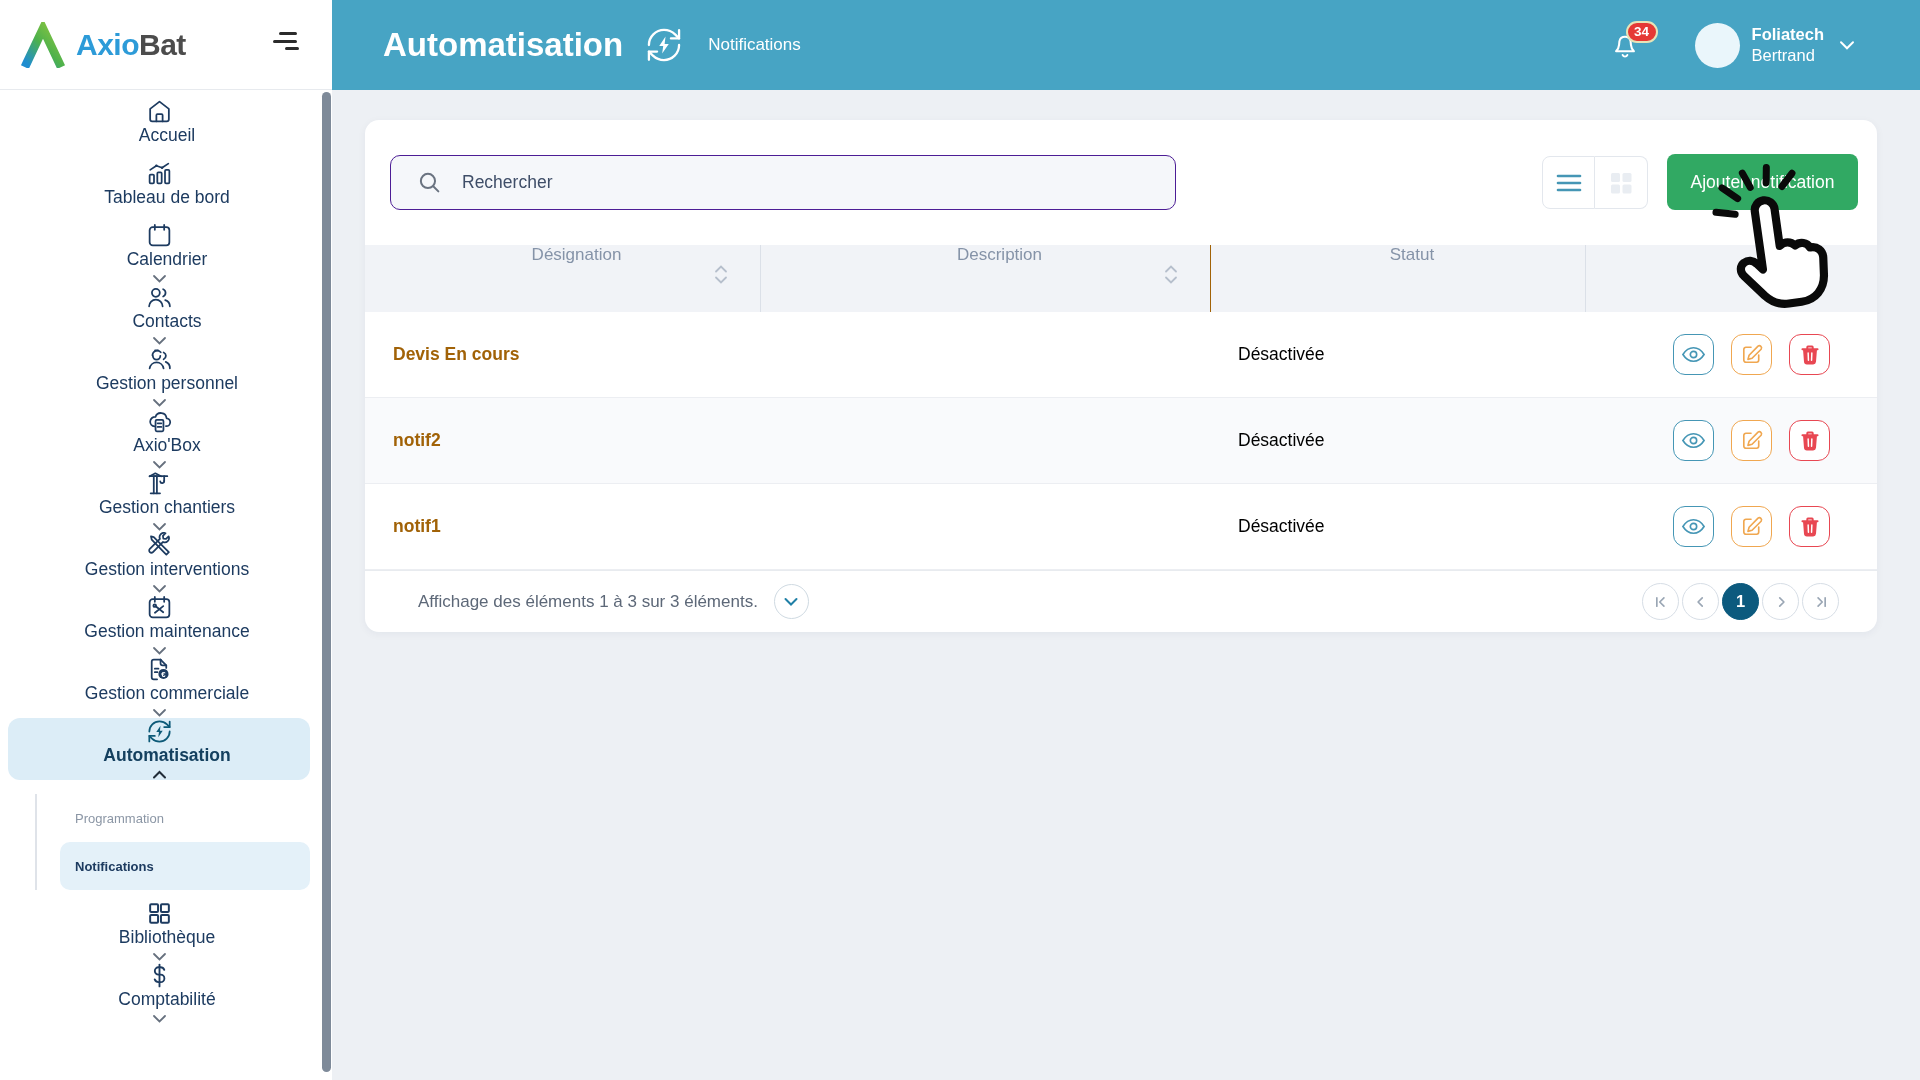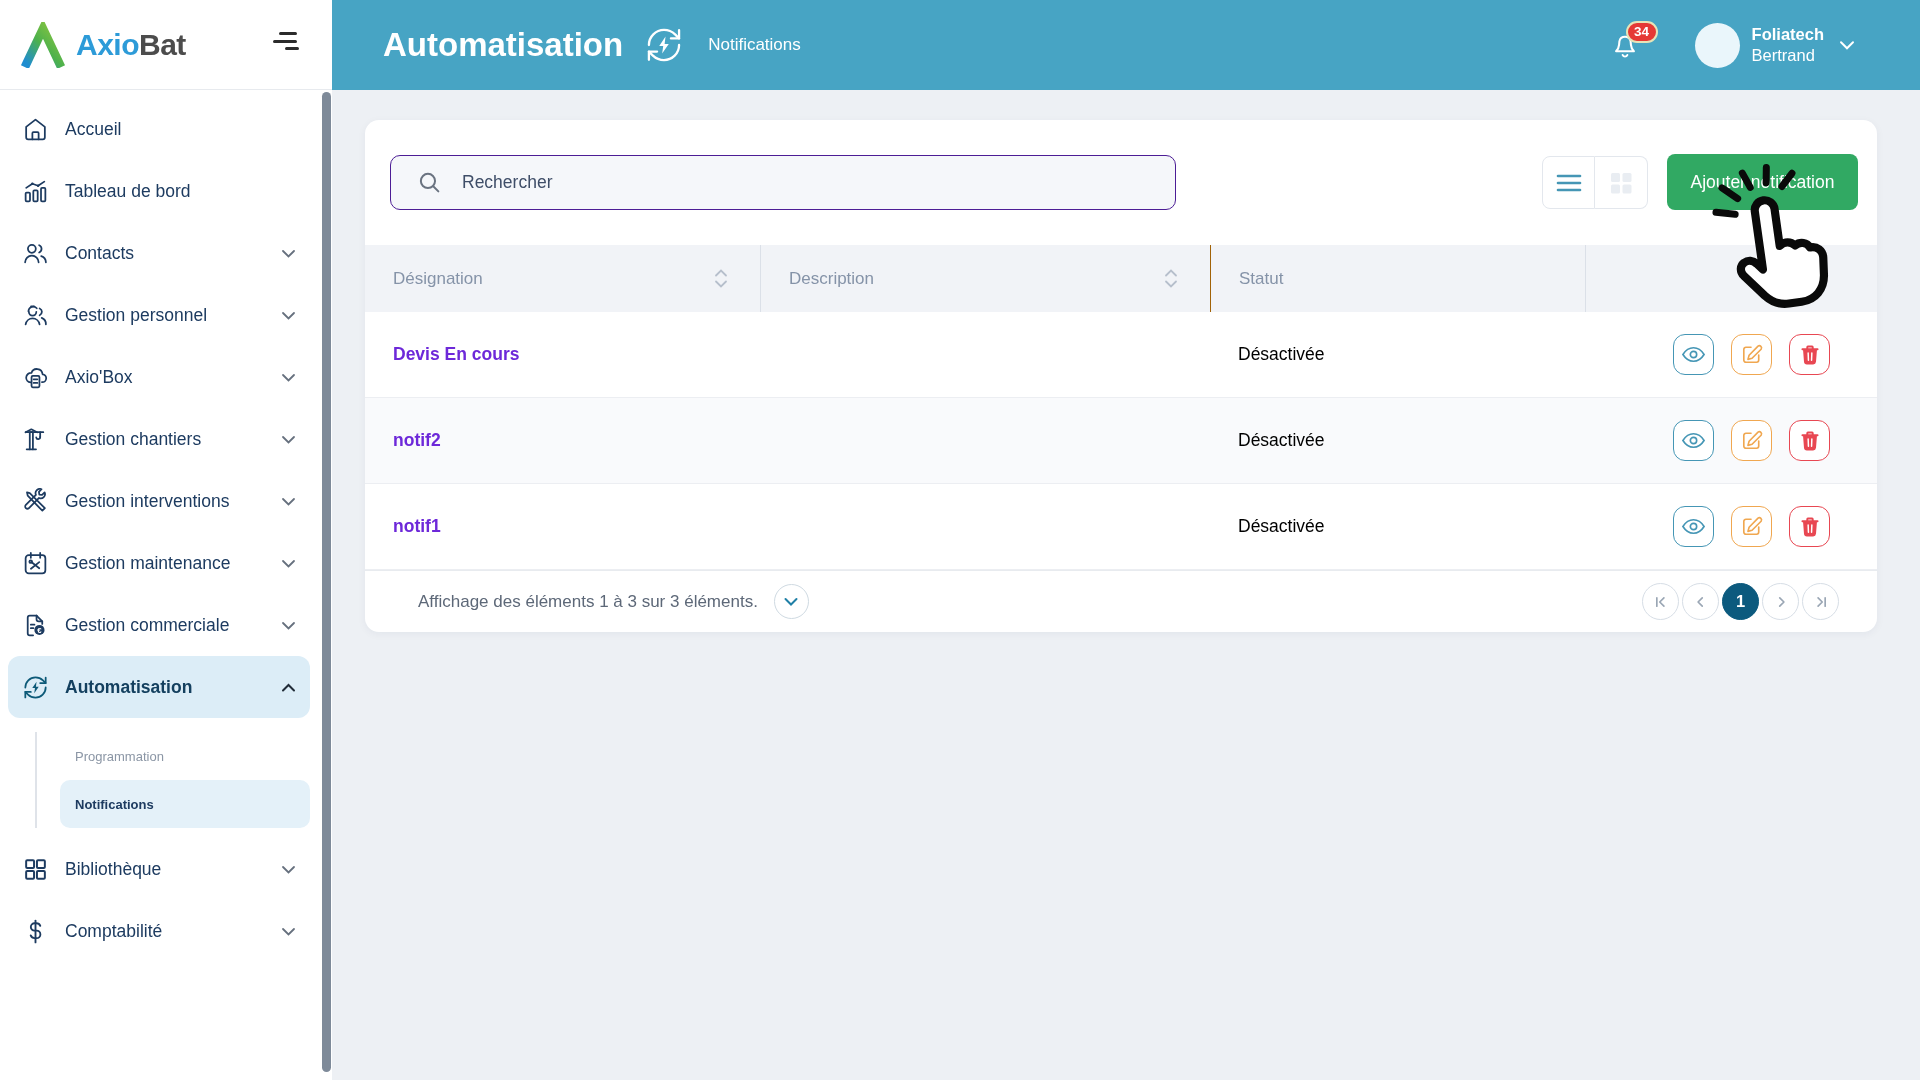--- a/index.html
+++ b/index.html
@@ -20,21 +20,21 @@
   .logo-text { font-size:30px; font-weight:bold; letter-spacing:-0.5px; }
   .logo-text .axio { color:#2d9bd8; }
   .logo-text .bat { color:#4c4c4c; }
   .hamburger { position:absolute; right:33px; top:32px; width:26px; height:19px; cursor:pointer; }
   .hamburger span { position:absolute; height:3.2px; background:#2b2b2b; border-radius:2px; }
   .hamburger span:nth-child(1){ left:6px; right:2px; top:0; }
   .hamburger span:nth-child(2){ left:0; right:2px; top:7.5px; }
   .hamburger span:nth-child(3){ left:12px; right:0; top:15px; }
 
   .nav { padding:8px 22px 0 8px; }
-  .nav-item { height:62px; display:flex; align-items:center; padding:0 14px; border-radius:12px; cursor:pointer; }
+  .nav-item { height:62px; display:flex; align-items:center; padding:0 14px; border-radius:12px; cursor:pointer;flex-direction:column; }
   .nav-item .ni-icon { width:27px; flex:0 0 27px; }
   .nav-item .ni-label { margin-left:16px; font-size:17.5px; font-weight:500; color:#1d3b60; white-space:nowrap; }
   .nav-item .ni-spacer { flex:1; }
   .nav-item.active { background:#dcedf7; }
   .nav-item.active .ni-label { font-weight:bold; color:#14405f; }
 
   .submenu { margin:14px 0 10px 27px; border-left:2px solid #dfe3e9; }
   .submenu-item { height:48px; margin-left:23px; display:flex; align-items:center; padding-left:15px; border-radius:10px; font-size:13px; font-weight:500; color:#8b96a5; cursor:pointer; }
   .submenu-item.active { background:#e4f1f9; color:#1d3b60; font-weight:bold; }
 
@@ -63,33 +63,33 @@
 
   .view-toggle { position:absolute; left:1177px; top:36px; display:flex; }
   .vt-btn { width:53px; height:53px; background:#fff; border:1px solid #e3e7ed; display:flex; align-items:center; justify-content:center; cursor:pointer; }
   .vt-btn.left { border-radius:8px 0 0 8px; }
   .vt-btn.right { border-radius:0 8px 8px 0; border-left:none; }
 
   .add-btn { position:absolute; left:1302px; top:34px; width:191px; height:56px; background:#31a963; border:none; border-radius:8px; color:#fff; font-family:"Liberation Sans",sans-serif; font-size:17.5px; font-weight:500; cursor:pointer; }
 
   
   .thead { position:absolute; left:0; top:125px; width:1512px; height:67px; background:#f1f3f7; display:flex; }
-  .th { display:flex; align-items:center; padding-left:28px; font-size:17px; font-weight:500; color:#8593a8; }
+  .th { display:flex; align-items:center; padding-left:28px; font-size:17px; font-weight:500; color:#8593a8;flex-direction:column; }
   .th.c1 { width:395px; }
   .th.c2 { width:450px; border-left:1px solid #dbe0e8; }
   .th.c3 { width:375px; border-left:1px solid #a16207; }
   .th.c4 { width:292px; border-left:1px solid #dbe0e8; }
   .sort { margin-left:auto; margin-right:32px; display:flex; flex-direction:column; gap:3px; cursor:pointer; }
 
   .trow { position:absolute; left:0; width:1512px; height:86px; display:flex; align-items:center; border-bottom:1px solid #eceef2; }
   .trow.r0 { top:192px; }
   .trow.r1 { top:278px; background:#f9fafc; }
   .trow.r2 { top:364px; }
   .td { padding-left:28px; font-size:17.5px; }
-  .td.c1 { width:395px; font-weight:bold; color:#6d28d9; }
+  .td.c1 { width:395px; font-weight:bold; color:#a16207; }
   .td.c2 { width:450px; color:#3f4046; }
   .td.c3 { width:375px; color:#000000; }
   .td.c4 { width:292px; display:flex; gap:17px; padding-left:88px; }
   .act-btn { width:41px; height:41px; border-radius:12px; background:#fff; display:flex; align-items:center; justify-content:center; cursor:pointer; }
   .act-btn.view { border:1.5px solid #4596b5; }
   .act-btn.edit { border:1.5px solid #f0a750; }
   .act-btn.del  { border:1.5px solid #e84752; }
 
   
   .cfooter { position:absolute; left:0; top:450px; width:1512px; height:62px; border-top:1px solid #e8ebef; display:flex; align-items:center; padding:0 38px 0 53px; }
@@ -144,20 +144,32 @@
         <rect x="3.5" y="14" width="4.2" height="8.5" rx="1"></rect>
         <rect x="10.9" y="12" width="4.2" height="10.5" rx="1"></rect>
         <rect x="18.3" y="9.5" width="4.2" height="13" rx="1"></rect>
         <polyline points="4,9.5 10,5.5 15.5,7.5 21.5,3.5"></polyline>
         <circle cx="10" cy="5.5" r="1.2" fill="#1d3b60" stroke="none"></circle>
         <circle cx="15.5" cy="7.5" r="1.2" fill="#1d3b60" stroke="none"></circle>
       </svg>
       <span class="ni-label">Tableau de bord</span>
     </div>
 
+    <div class="nav-item">
+      <svg class="ni-icon" width="27" height="27" viewBox="0 0 26 26" fill="none" stroke="#1d3b60" stroke-width="1.7" stroke-linecap="round" stroke-linejoin="round">
+        <rect x="3.5" y="5" width="19" height="17.5" rx="3"></rect>
+        <line x1="8.5" y1="2.8" x2="8.5" y2="7.5"></line>
+          <line x1="17.5" y1="2.8" x2="17.5" y2="7.5"></line>
+      </svg>
+      <span class="ni-label">Calendrier</span>
+      <span class="ni-spacer"></span>
+      <svg width="15" height="11" viewBox="0 0 14 11" fill="none" stroke="#66707e" stroke-width="1.8" stroke-linecap="round">
+          <polyline points="1.5,3 7,8.5 12.5,3"></polyline>
+        </svg>
+    </div>
 
     <div class="nav-item">
       <svg class="ni-icon" width="27" height="27" viewBox="0 0 26 26" fill="none" stroke="#1d3b60" stroke-width="1.7" stroke-linecap="round" stroke-linejoin="round">
         <circle cx="9.5" cy="8.5" r="3.8"></circle>
         <path d="M3 21.5 a6.5 6.5 0 0 1 13 0"></path>
         <path d="M16.5 5 a3.8 3.8 0 0 1 0 7"></path>
         <path d="M18.5 15.5 a6.5 6.5 0 0 1 4.5 6"></path>
       </svg>
       <span class="ni-label">Contacts</span>
       <span class="ni-spacer"></span>

